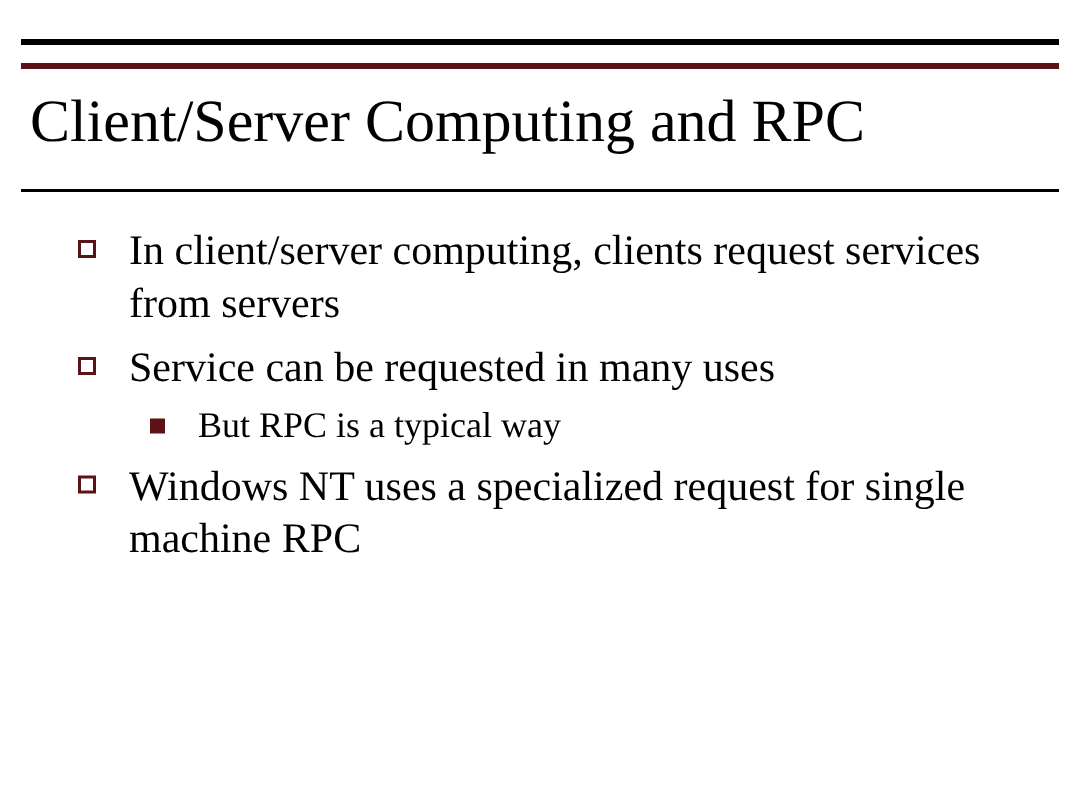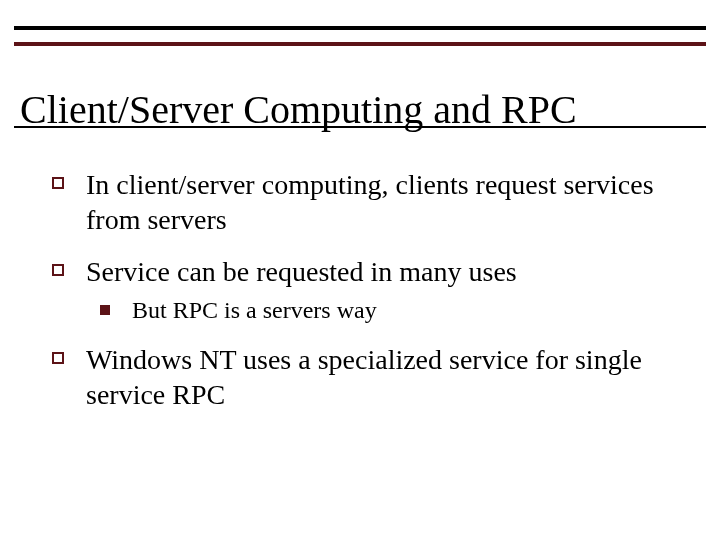--- a/index.html
+++ b/index.html
@@ -22,21 +22,21 @@
     position: absolute;
     top: 26px;
     left: 14px;
     right: 14px;
     height: 12px;
     border-top: 4px solid #000;
     border-bottom: 4px solid #5c1317;
   }
   .title {
     position: absolute;
-    top: 88px;
+    top: 59px;
     left: 20px;
     right: 20px;
     font-size: 40px;
     line-height: 1.1;
     font-weight: normal;
   }
   .title-underline {
     position: absolute;
     top: 126px;
     left: 14px;
@@ -53,21 +53,20 @@
   }
   ul.level1 {
     list-style: none;
     padding: 0;
     margin: 0;
   }
   ul.level1 > li {
     position: relative;
     padding-left: 46px;
     margin-bottom: 8px;
-    margin-top: 17px;
   }
   ul.level1 > li::before {
     content: "";
     position: absolute;
     left: 12px;
     top: 10px;
     width: 12px;
     height: 12px;
     border: 2px solid #5c1317;
     box-sizing: border-box;
@@ -105,22 +104,22 @@
 
   <div class="body">
     <ul class="level1">
       <li>
         <span>In client/server computing, clients request services from servers</span>
       </li>
       <li>
         <span>Service can be requested in many uses</span>
         <ul class="level2">
           <li>
-            <span>But RPC is a servers way</span>
+            <span>But RPC is a typical way</span>
           </li>
         </ul>
       </li>
       <li>
-        <span>Windows NT uses a specialized service for single service RPC</span>
+        <span>Windows NT uses a specialized request for single machine RPC</span>
       </li>
     </ul>
   </div>
 </div>
 
 </body></html>

